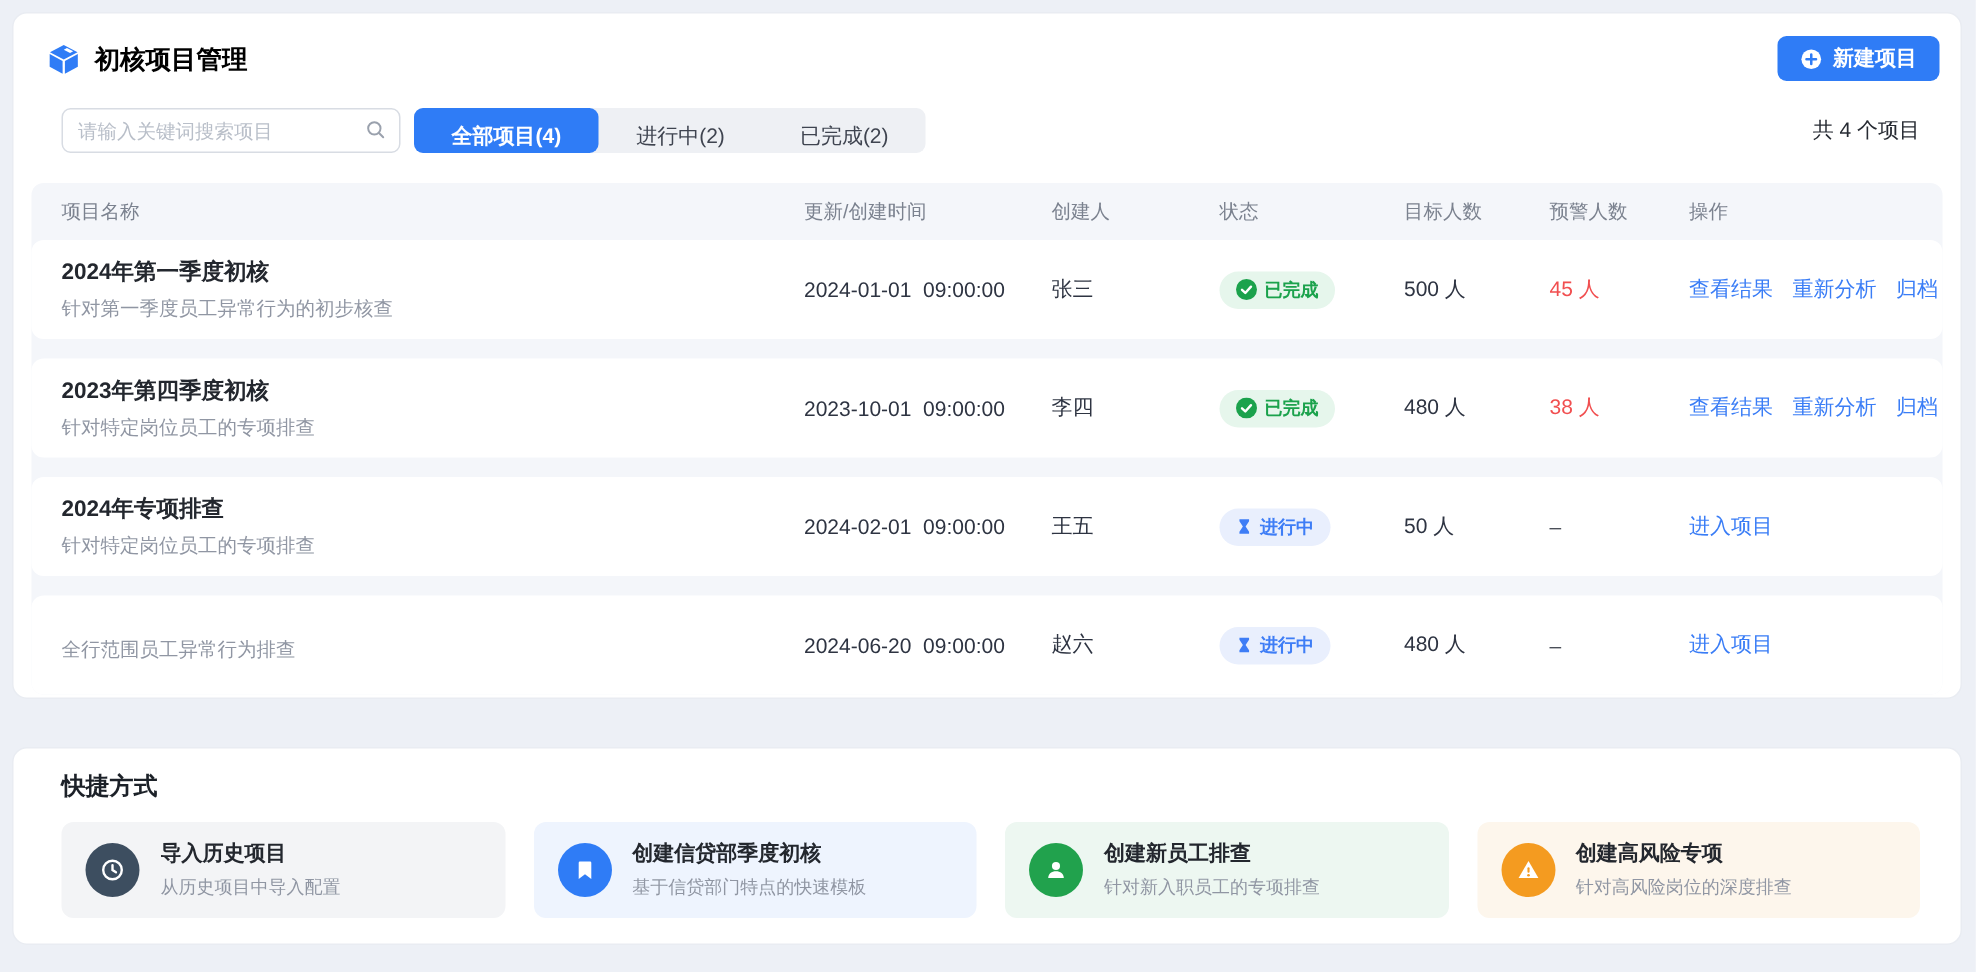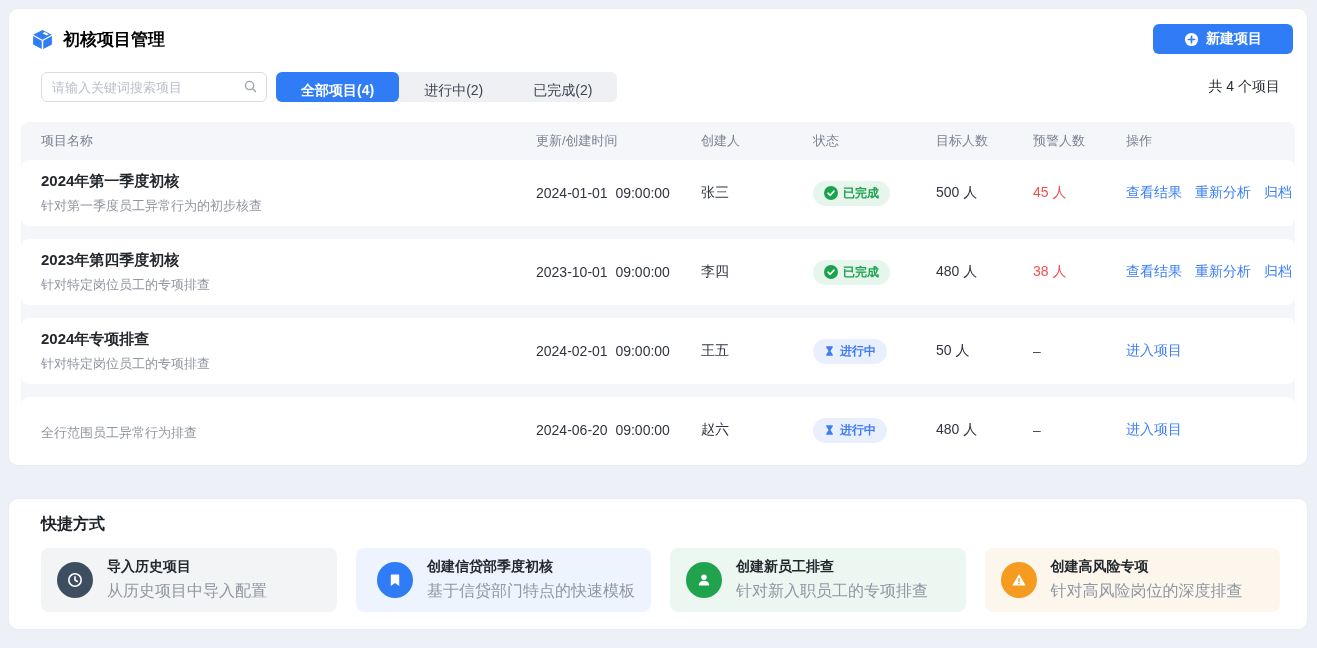--- a/index.html
+++ b/index.html
@@ -19,21 +19,21 @@
   }
   .panel-top { top:8px; height:458px; }
   .panel-bottom { top:498px; height:132px; }
 
   
   .top-header { display:flex; align-items:center; padding:15px 14px 0 22px; }
   .app-title { font-size:17px; font-weight:bold; color:#000000; margin-left:9px; }
   .btn-new {
     margin-left:auto; display:inline-flex; align-items:center; gap:7px;
     background:#2f7cf6; color:#fff; border:none; border-radius:6px;
-    padding:0 31px; height:30px; font-size:14px; font-weight:bold;
+    padding:0 15px; height:30px; font-size:14px; font-weight:bold;
     font-family:inherit; cursor:pointer;
   }
 
   
   .toolbar { display:flex; align-items:center; margin:18px 20px 0 32px; }
   .search-box { position:relative; width:226px; height:30px; }
   .search-box input {
     width:100%; height:100%; border:1px solid #d8dce3; border-radius:6px;
     padding:0 30px 0 10px; font-size:13px; font-family:inherit; color:#333;
     outline:none; background:#fff;
@@ -73,30 +73,30 @@
   .status-pill.progress { background:#e9effd; color:#3e7df6; }
   .actions { display:flex; gap:13px; }
   .link { font-size:14px; color:#3a7df6; cursor:pointer; text-decoration:none; white-space:nowrap; }
 
   
   .shortcuts { padding:15px 27px 0 32px; }
   .sc-heading { font-size:16px; font-weight:bold; color:#1c2128; }
   .tiles { display:grid; grid-template-columns:repeat(4,1fr); gap:19px; margin-top:13px; }
   .tile { display:flex; align-items:center; gap:14px; padding:0 16px; height:64px; border-radius:8px; cursor:pointer; }
   .tile-gray  { background:#f3f4f6; }
-  .tile-blue  { background:#eef4fe;justify-content:flex-end; }
+  .tile-blue  { background:#eef4fe; }
   .tile-green { background:#edf7f1; }
   .tile-cream { background:#fdf6ec; }
   .ic-circle { width:36px; height:36px; border-radius:50%; display:flex; align-items:center; justify-content:center; flex:none; }
   .ic-slate  { background:#3d4e60; }
   .ic-blue   { background:#2f7cf6; }
   .ic-green  { background:#21a24d; }
   .ic-orange { background:#f49b20; }
   .tile-title { font-size:14px; font-weight:bold; color:#23272e; }
-  .tile-desc { font-size:16px; color:#9096a3; margin-top:5px; }
+  .tile-desc { font-size:12px; color:#9096a3; margin-top:5px; }
 </style>
 </head>
 <body>
 
 <div class="panel panel-top">
 
   <div class="top-header">
     <span style="display:inline-flex;">
       <svg width="23" height="23" viewBox="0 0 24 24">
         <path fill="#2f7cf6" d="M12 2 L21.6 7.1 L12 12.2 L2.4 7.1 Z"></path>

